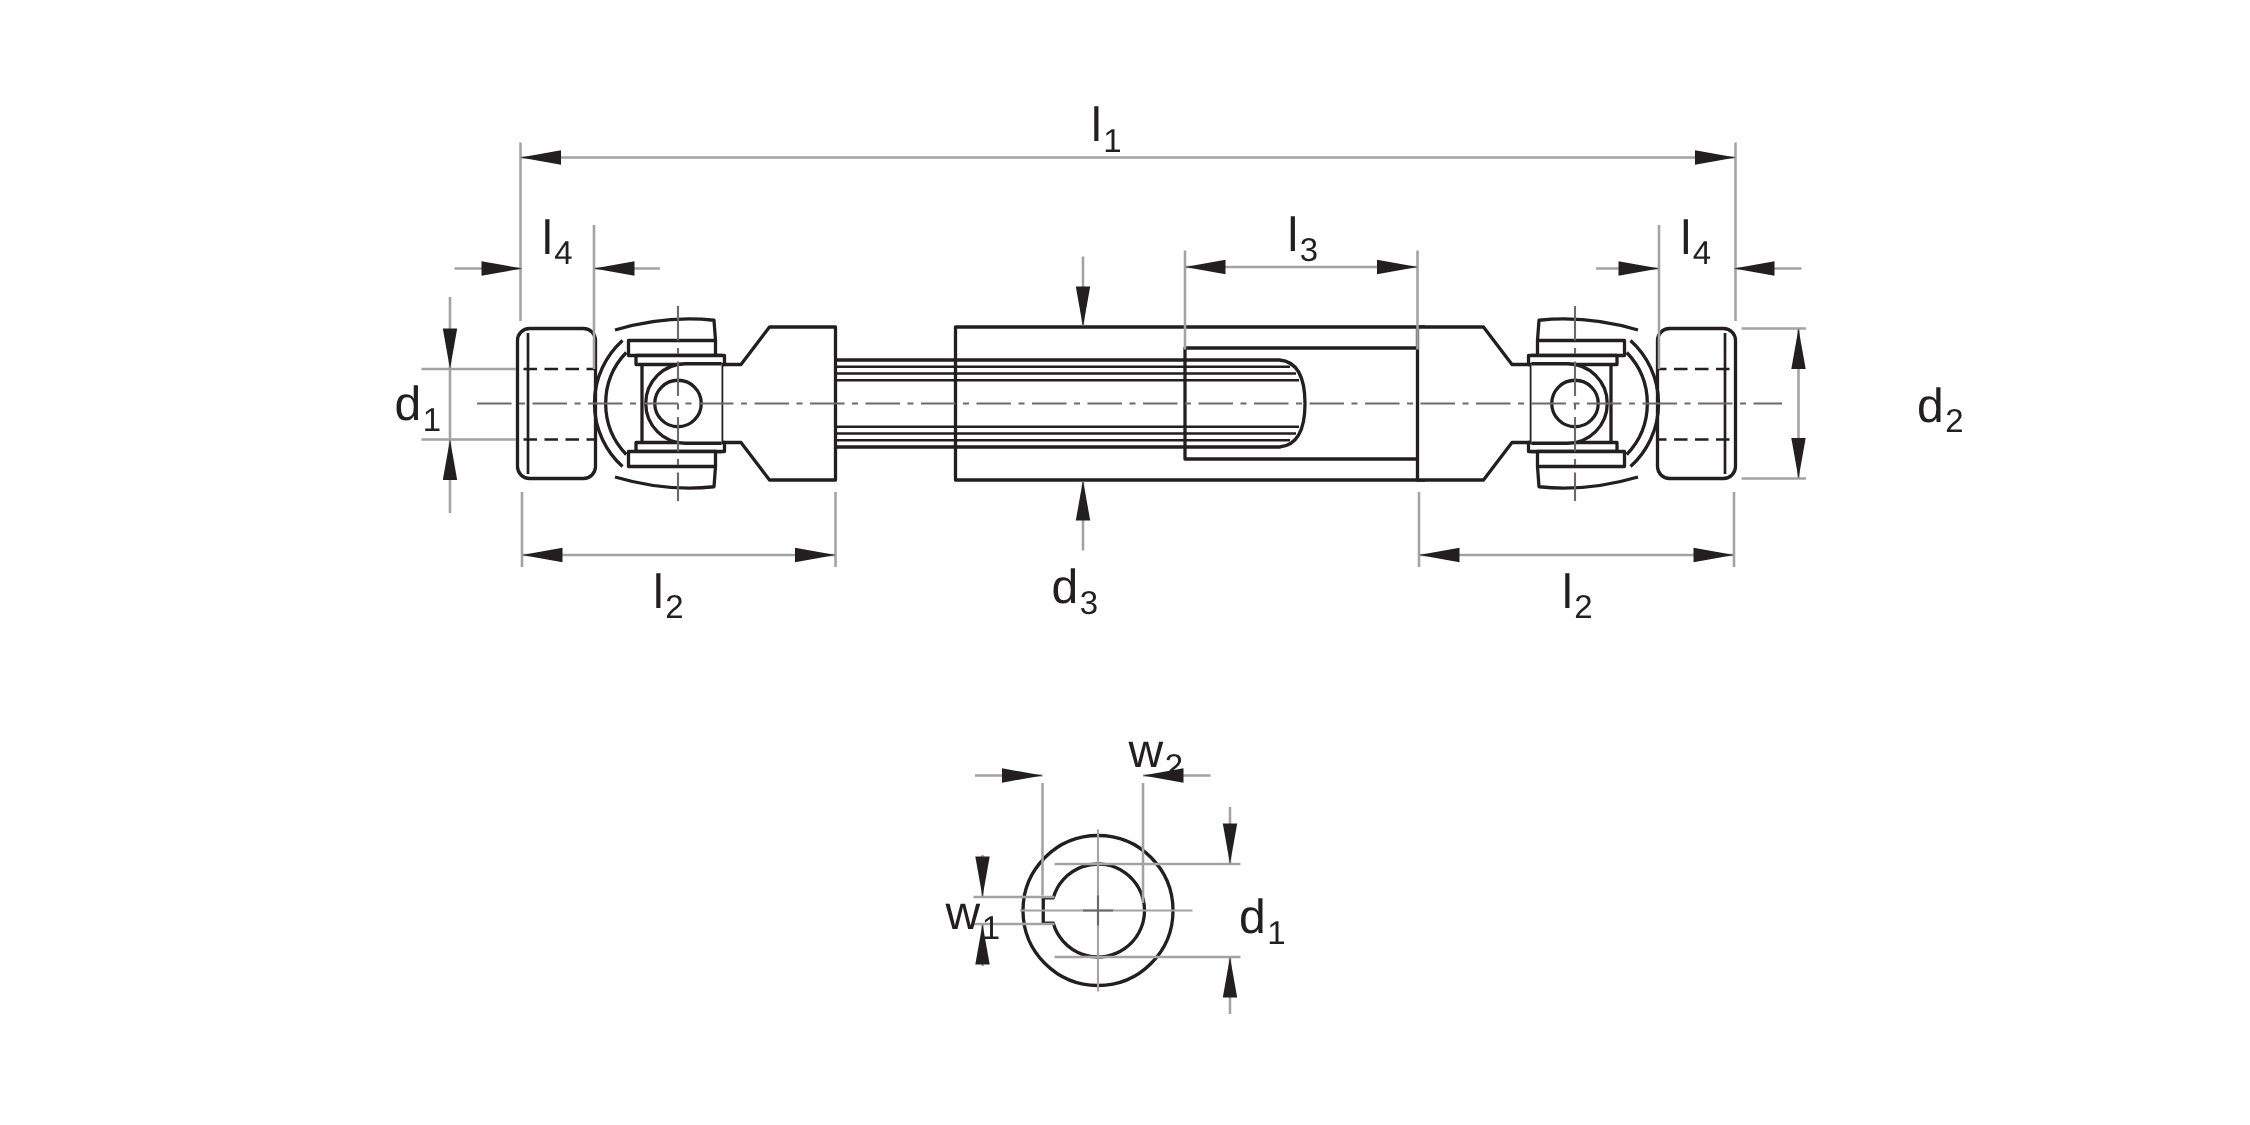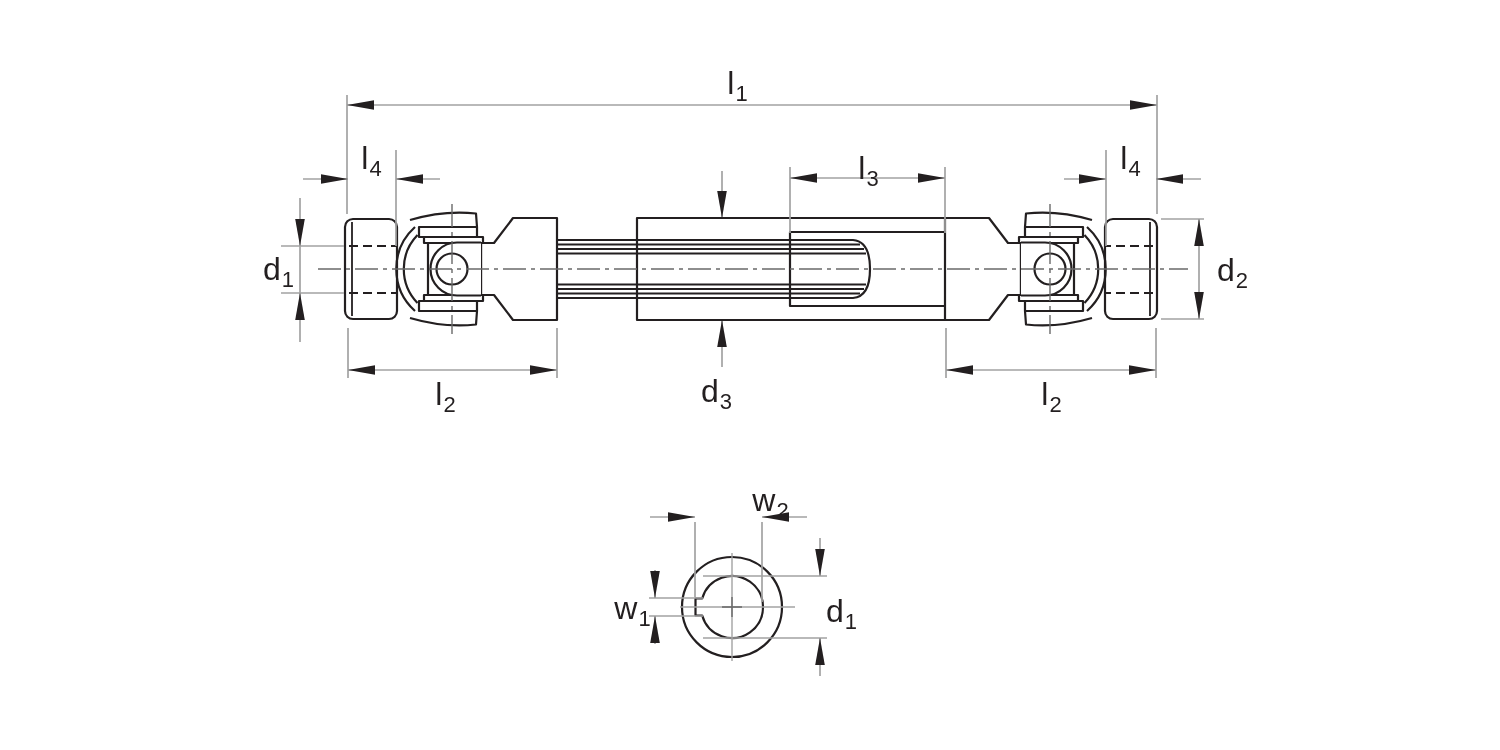--- a/index.html
+++ b/index.html
@@ -149,24 +149,24 @@
       <polygon points="655,598 650.2,571 659.8,571"></polygon>
       <polygon points="655,616 650.2,643 659.8,643"></polygon>
       <polygon points="820,576 815.2,549 824.8,549"></polygon>
       <polygon points="820,638 815.2,665 824.8,665"></polygon>
     </g>
   </g>
 </svg>
 
 <div class="dim-label" style="left:737px;top:83px"><span>l</span><span class="sub">1</span></div>
 <div class="dim-label" style="left:371px;top:158px"><span>l</span><span class="sub">4</span></div>
-<div class="dim-label" style="left:868px;top:168px"><span>l</span><span class="sub">3</span></div>
+<div class="dim-label" style="left:868px;top:156px"><span>l</span><span class="sub">3</span></div>
 <div class="dim-label" style="left:1130px;top:158px"><span>l</span><span class="sub">4</span></div>
 <div class="dim-label" style="left:278px;top:269px"><span>d</span><span class="sub">1</span></div>
-<div class="dim-label" style="left:1232px;top:270px"><span>d</span><span class="sub">2</span></div>
+<div class="dim-label" style="left:1293px;top:270px"><span>d</span><span class="sub">2</span></div>
 <div class="dim-label" style="left:445px;top:394px"><span>l</span><span class="sub">2</span></div>
 <div class="dim-label" style="left:716px;top:391px"><span>d</span><span class="sub">3</span></div>
 <div class="dim-label" style="left:1051px;top:394px"><span>l</span><span class="sub">2</span></div>
 <div class="dim-label" style="left:770px;top:500px"><span>w</span><span class="sub">2</span></div>
-<div class="dim-label" style="left:632px;top:608px"><span>w</span><span class="sub">1</span></div>
+<div class="dim-label" style="left:648px;top:608px"><span>w</span><span class="sub">1</span></div>
 <div class="dim-label" style="left:841px;top:611px"><span>d</span><span class="sub">1</span></div>
 
 </div>
 
 </body></html>

